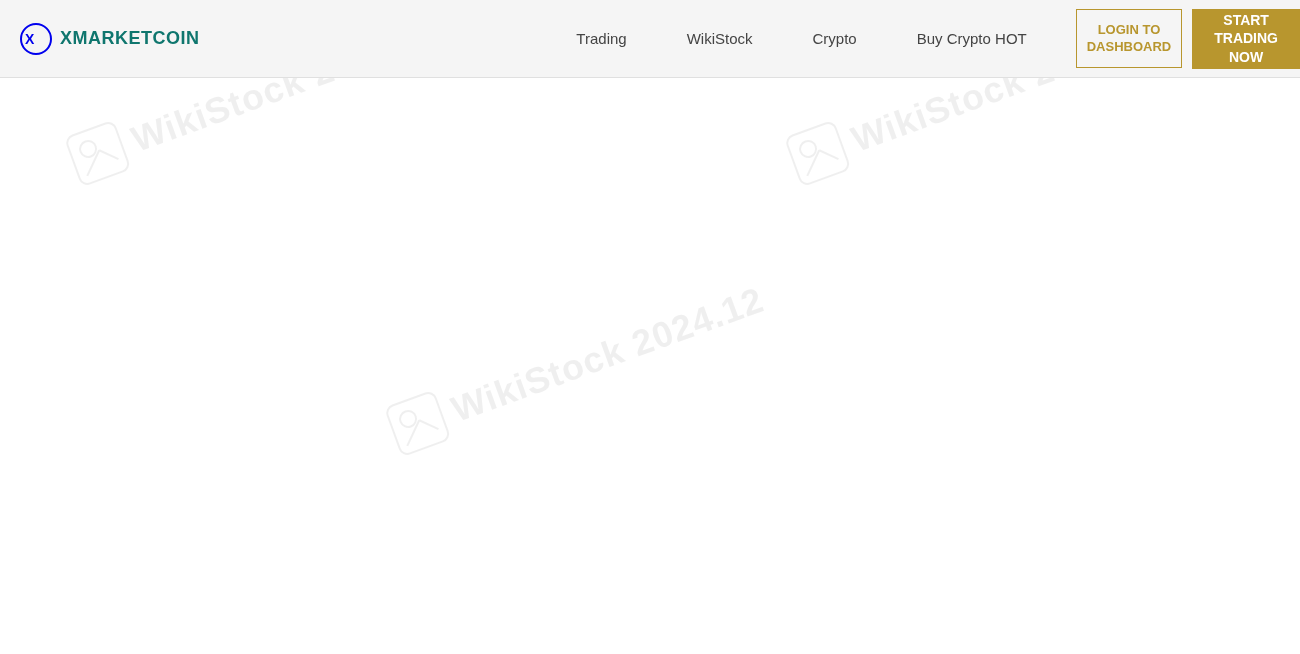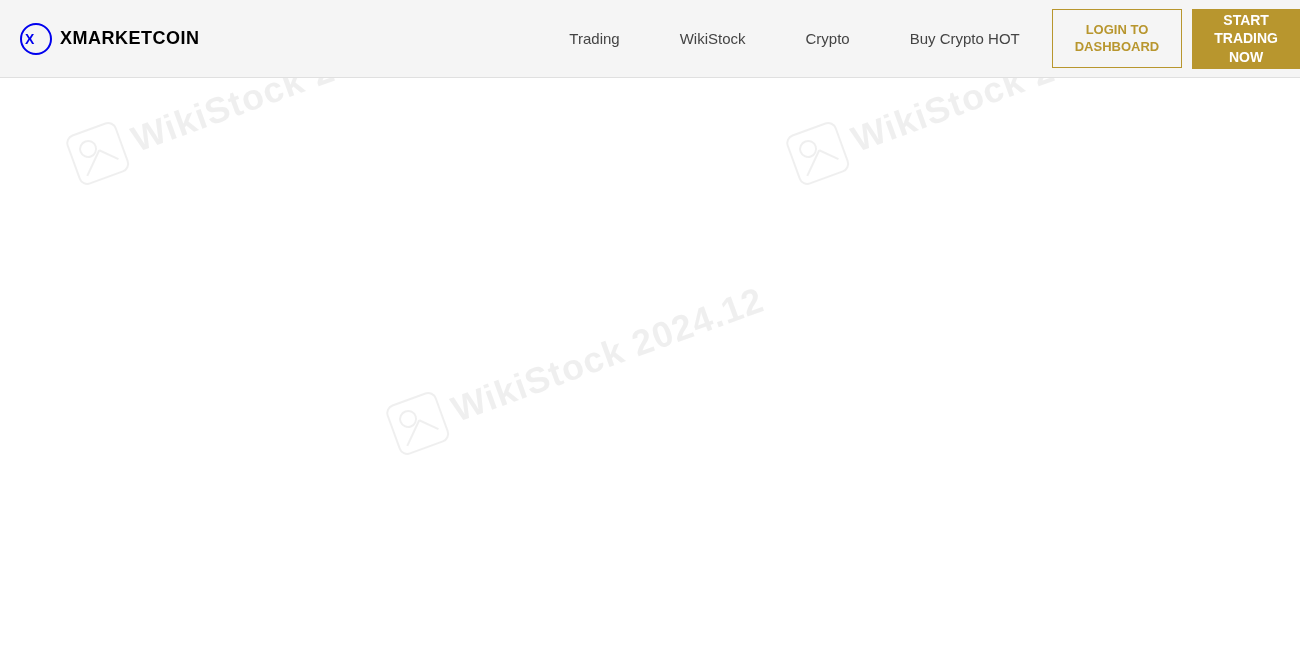--- a/index.html
+++ b/index.html
@@ -36,21 +36,21 @@
     }
 
     .logo-icon {
       width: 32px;
       height: 32px;
     }
 
     .logo-text {
       font-size: 18px;
       font-weight: bold;
-      color: #000000;
+      color: #0f766e;
       letter-spacing: 0.5px;
     }
 
     nav {
       display: flex;
       align-items: center;
       gap: 0;
     }
 
     .nav-item {
@@ -58,23 +58,23 @@
       font-size: 15px;
       color: #444;
       cursor: pointer;
       height: 78px;
       display: flex;
       align-items: center;
       text-decoration: none;
     }
 
     .btn-login {
-      margin-left: 2px;
+      margin-left: 19px;
       margin-right: 10px;
-      padding: 12px 22px;
+      padding: 12px 10px;
       border: 1px solid #b8962e;
       background: transparent;
       color: #b8962e;
       font-size: 13px;
       font-weight: bold;
       cursor: pointer;
       text-align: center;
       line-height: 1.3;
       white-space: nowrap;
     }

